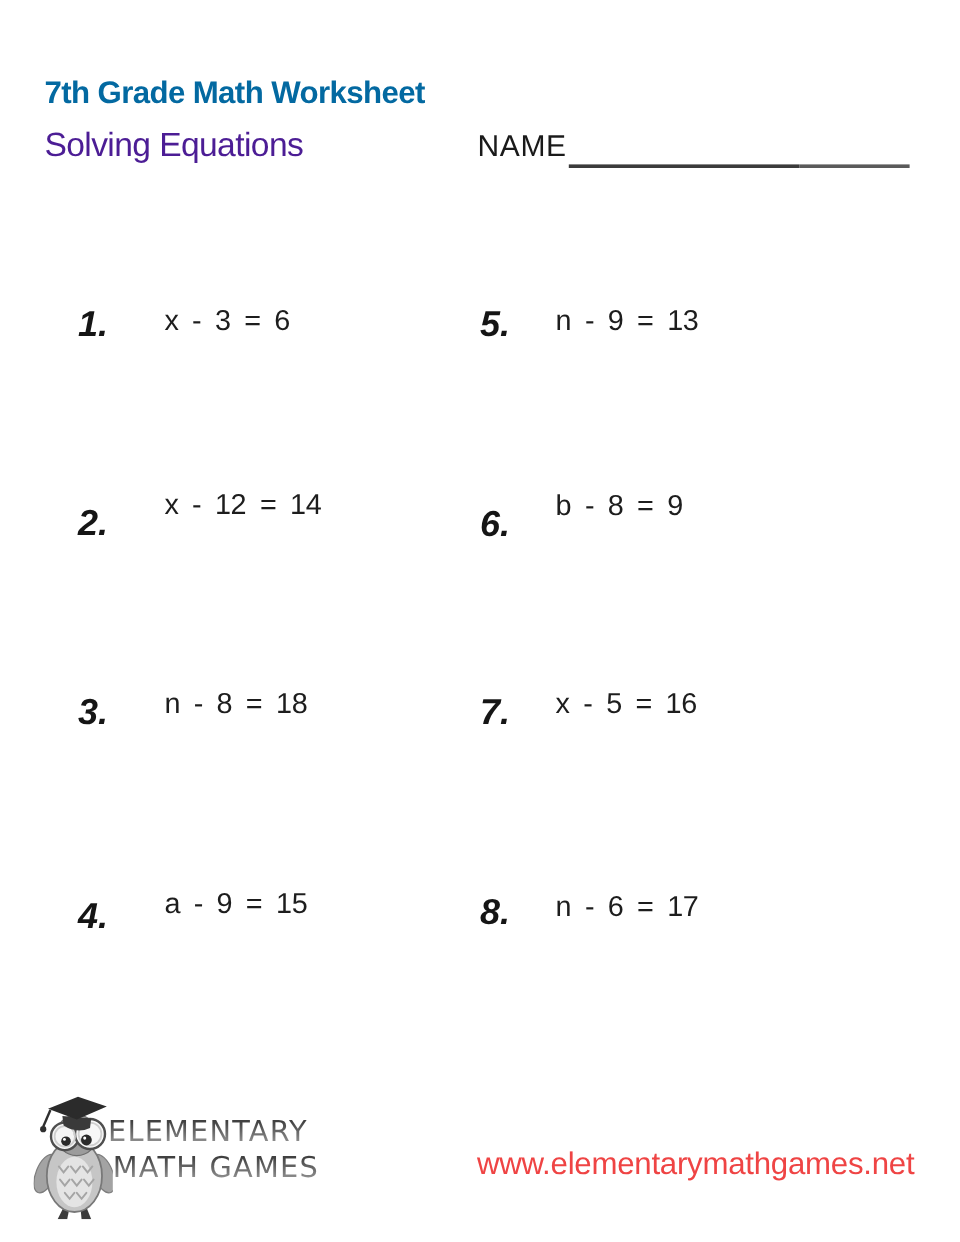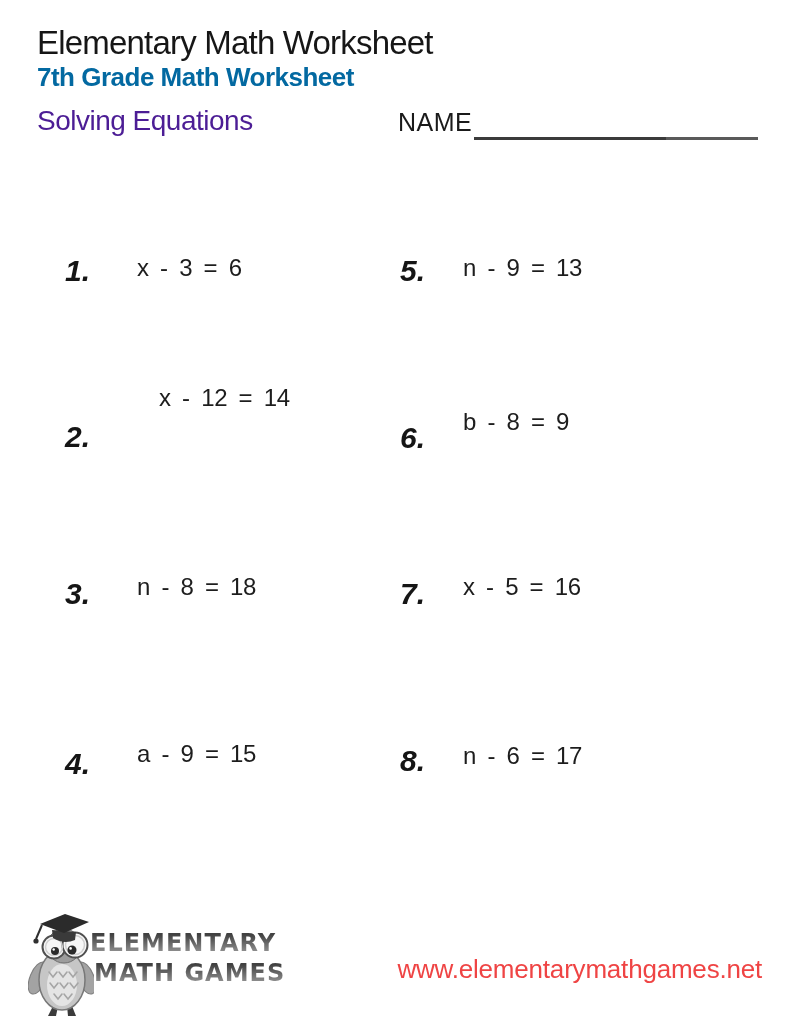--- a/index.html
+++ b/index.html
@@ -30,52 +30,51 @@
     line-height: 1; color: #151515;
   }
   .peq {
     position: absolute; font-size: 24px; line-height: 1;
     color: #1d1d1d; word-spacing: 5px; letter-spacing: -0.3px; white-space: nowrap;
   }
 
   .owl { position: absolute; left: 28px; top: 906px; }
 
   .logo-words { position: absolute; left: 90px; top: 931px; font-family: "DejaVu Sans", sans-serif; }
-  .logo-word  { font-weight: 700; letter-spacing: 1px; font-size: 24px; line-height: 1; color: #5c5c5c; }
+  .logo-word  { font-weight: 400; letter-spacing: 1px; font-size: 24px; line-height: 1; color: #5c5c5c; }
   .logo-word.w2 { margin-top: 6px; margin-left: 4px; }
   @supports (-webkit-background-clip: text) {
     .logo-word {
       background: linear-gradient(180deg, #414141 15%, #989898 95%);
       -webkit-background-clip: text; background-clip: text; color: transparent;
     }
   }
 
   .website {
     position: absolute; right: 38px; top: 956px;
     font-size: 26px; line-height: 1; letter-spacing: -0.2px; color: #ef4444;
   }
 </style>
 </head>
 <body>
 
 <div class="page">
 
-  <div class="abs title">Elementary Math Worksheet</div>
   <div class="abs subtitle">7th Grade Math Worksheet</div>
   <div class="abs section">Solving Equations</div>
   <div class="abs namelbl">NAME</div>
   <div class="nameline seg1"></div>
   <div class="nameline seg2"></div>
 
   <div class="problems">
     <div class="pnum" style="left:38px;  top:256px;">1.</div>
     <div class="peq" style="left:137px; top:256px;">x - 3 = 6</div>
 
     <div class="pnum" style="left:38px;  top:422px;">2.</div>
-    <div class="peq" style="left:137px; top:386px;margin-left:22px;">x - 12 = 14</div>
+    <div class="peq" style="left:137px; top:409px;">x - 12 = 14</div>
 
     <div class="pnum" style="left:38px;  top:579px;">3.</div>
     <div class="peq" style="left:137px; top:575px;">n - 8 = 18</div>
 
     <div class="pnum" style="left:38px;  top:749px;">4.</div>
     <div class="peq" style="left:137px; top:742px;">a - 9 = 15</div>
 
     <div class="pnum" style="left:373px; top:256px;">5.</div>
     <div class="peq" style="left:463px; top:256px;">n - 9 = 13</div>
 

